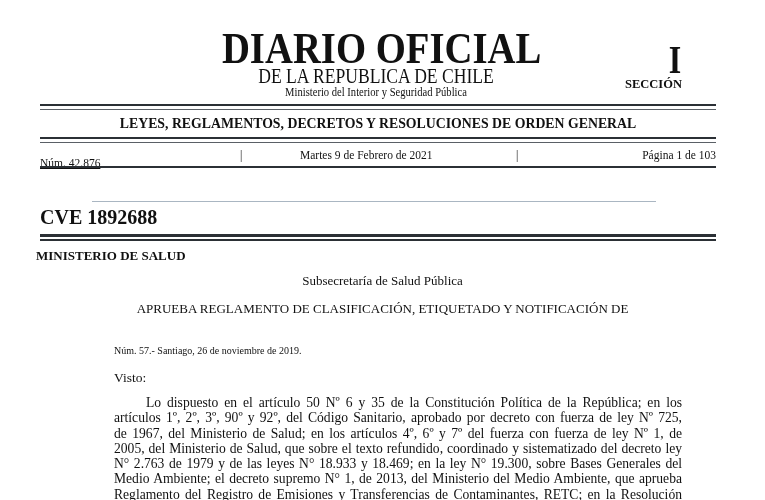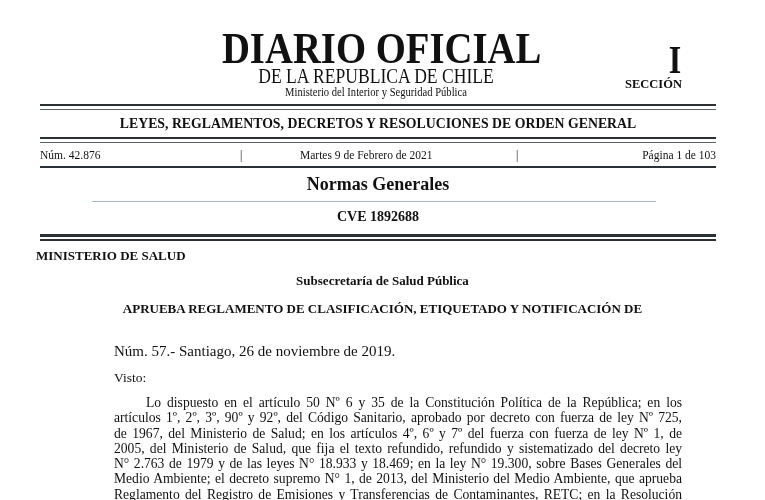--- a/index.html
+++ b/index.html
@@ -104,21 +104,21 @@
     .info-row {
       position: absolute;
       left: 40px;
       top: 147px;
       width: 676px;
       height: 16px;
       font-size: 11.5px;
       line-height: 16px;
     }
     .info-row .num {
-      position: absolute; left: 0; top: 0;
+      position: absolute; left: 0; top: 8px; text-decoration: underline;
     }
     .info-row .sep1 {
       position: absolute; left: 200px; top: 0;
     }
     .info-row .date {
       position: absolute; left: 260px; top: 0; width: 190px; text-align: left;
     }
     .info-row .sep2 {
       position: absolute; left: 476px; top: 0;
     }
@@ -133,23 +133,22 @@
       text-align: center;
       font-weight: bold;
       font-size: 18px;
       line-height: 24px;
     }
     .cve {
       position: absolute;
       left: 40px;
       top: 208px;
       width: 676px;
-      text-align: center;
-      font-weight: bold;
-      font-size: 14px;
+      font-weight: bold;
+      font-size: 20px;
       line-height: 18px;
     }
     .ministerio {
       position: absolute;
       left: 0;
       top: 248px;
       width: 754px;
       text-align: left;
       font-weight: bold;
       font-size: 13px;
@@ -157,37 +156,36 @@
       margin-left: 36px;
     }
     .subsecretaria {
       position: absolute;
       left: 0;
       top: 273px;
       width: 765px;
       text-align: center;
       font-size: 13px;
       line-height: 16px;
-      font-weight: bold;
     }
     .decree-title {
       position: absolute;
       left: 80px;
       top: 302px;
       width: 605px;
       text-align: center;
-      font-weight: bold;
+      font-weight: normal;
       font-size: 13px;
       line-height: 14px;
     }
     .decree-number {
       position: absolute;
       left: 114px;
       top: 343px;
-      font-size: 15px;
+      font-size: 10px;
       line-height: 16px;
     }
     .visto {
       position: absolute;
       left: 114px;
       top: 370px;
       font-size: 13.5px;
       line-height: 16px;
     }
     .body-text {
@@ -231,21 +229,20 @@
   <div class="info-row">
     <span class="num">Núm. 42.876</span>
     <span class="sep1">|</span>
     <span class="date">Martes 9 de Febrero de 2021</span>
     <span class="sep2">|</span>
     <span class="pagenum">Página 1 de 103</span>
   </div>
 
   <div class="rule thick" style="top:166px;"></div>
 
-  <div class="normas">Normas Generales</div>
 
   <div class="rule light" style="left:92px; width:564px; top:201px;"></div>
 
   <div class="cve">CVE 1892688</div>
 
   <div class="rule thick" style="top:234px; height:3px;"></div>
   <div class="rule thick" style="top:239px; height:2px;"></div>
 
   <div class="ministerio">MINISTERIO DE SALUD</div>
   <div class="subsecretaria">Subsecretaría de Salud Pública</div>
@@ -254,19 +251,19 @@
     <div>APRUEBA REGLAMENTO DE CLASIFICACIÓN, ETIQUETADO Y NOTIFICACIÓN DE</div>
   </div>
 
   <div class="decree-number">Núm. 57.- Santiago, 26 de noviembre de 2019.</div>
   <div class="visto">Visto:</div>
 
   <div class="body-text">
     <span class="body-line" style="padding-left:32px;">Lo dispuesto en el artículo 50 Nº 6 y 35 de la Constitución Política de la República; en los</span>
     <span class="body-line">artículos 1º, 2º, 3º, 90º y 92º, del Código Sanitario, aprobado por decreto con fuerza de ley Nº 725,</span>
     <span class="body-line">de 1967, del Ministerio de Salud; en los artículos 4º, 6º y 7º del fuerza con fuerza de ley Nº 1, de</span>
-    <span class="body-line">2005, del Ministerio de Salud, que fija el texto refundido, refundido y sistematizado del decreto ley</span>
+    <span class="body-line">2005, del Ministerio de Salud, que sobre el texto refundido, coordinado y sistematizado del decreto ley</span>
     <span class="body-line">N° 2.763 de 1979 y de las leyes N° 18.933 y 18.469; en la ley N° 19.300, sobre Bases Generales del</span>
     <span class="body-line">Medio Ambiente; el decreto supremo N° 1, de 2013, del Ministerio del Medio Ambiente, que aprueba</span>
     <span class="body-line">Reglamento del Registro de Emisiones y Transferencias de Contaminantes, RETC; en la Resolución</span>
   </div>
 
 </div>
 
 </body></html>

